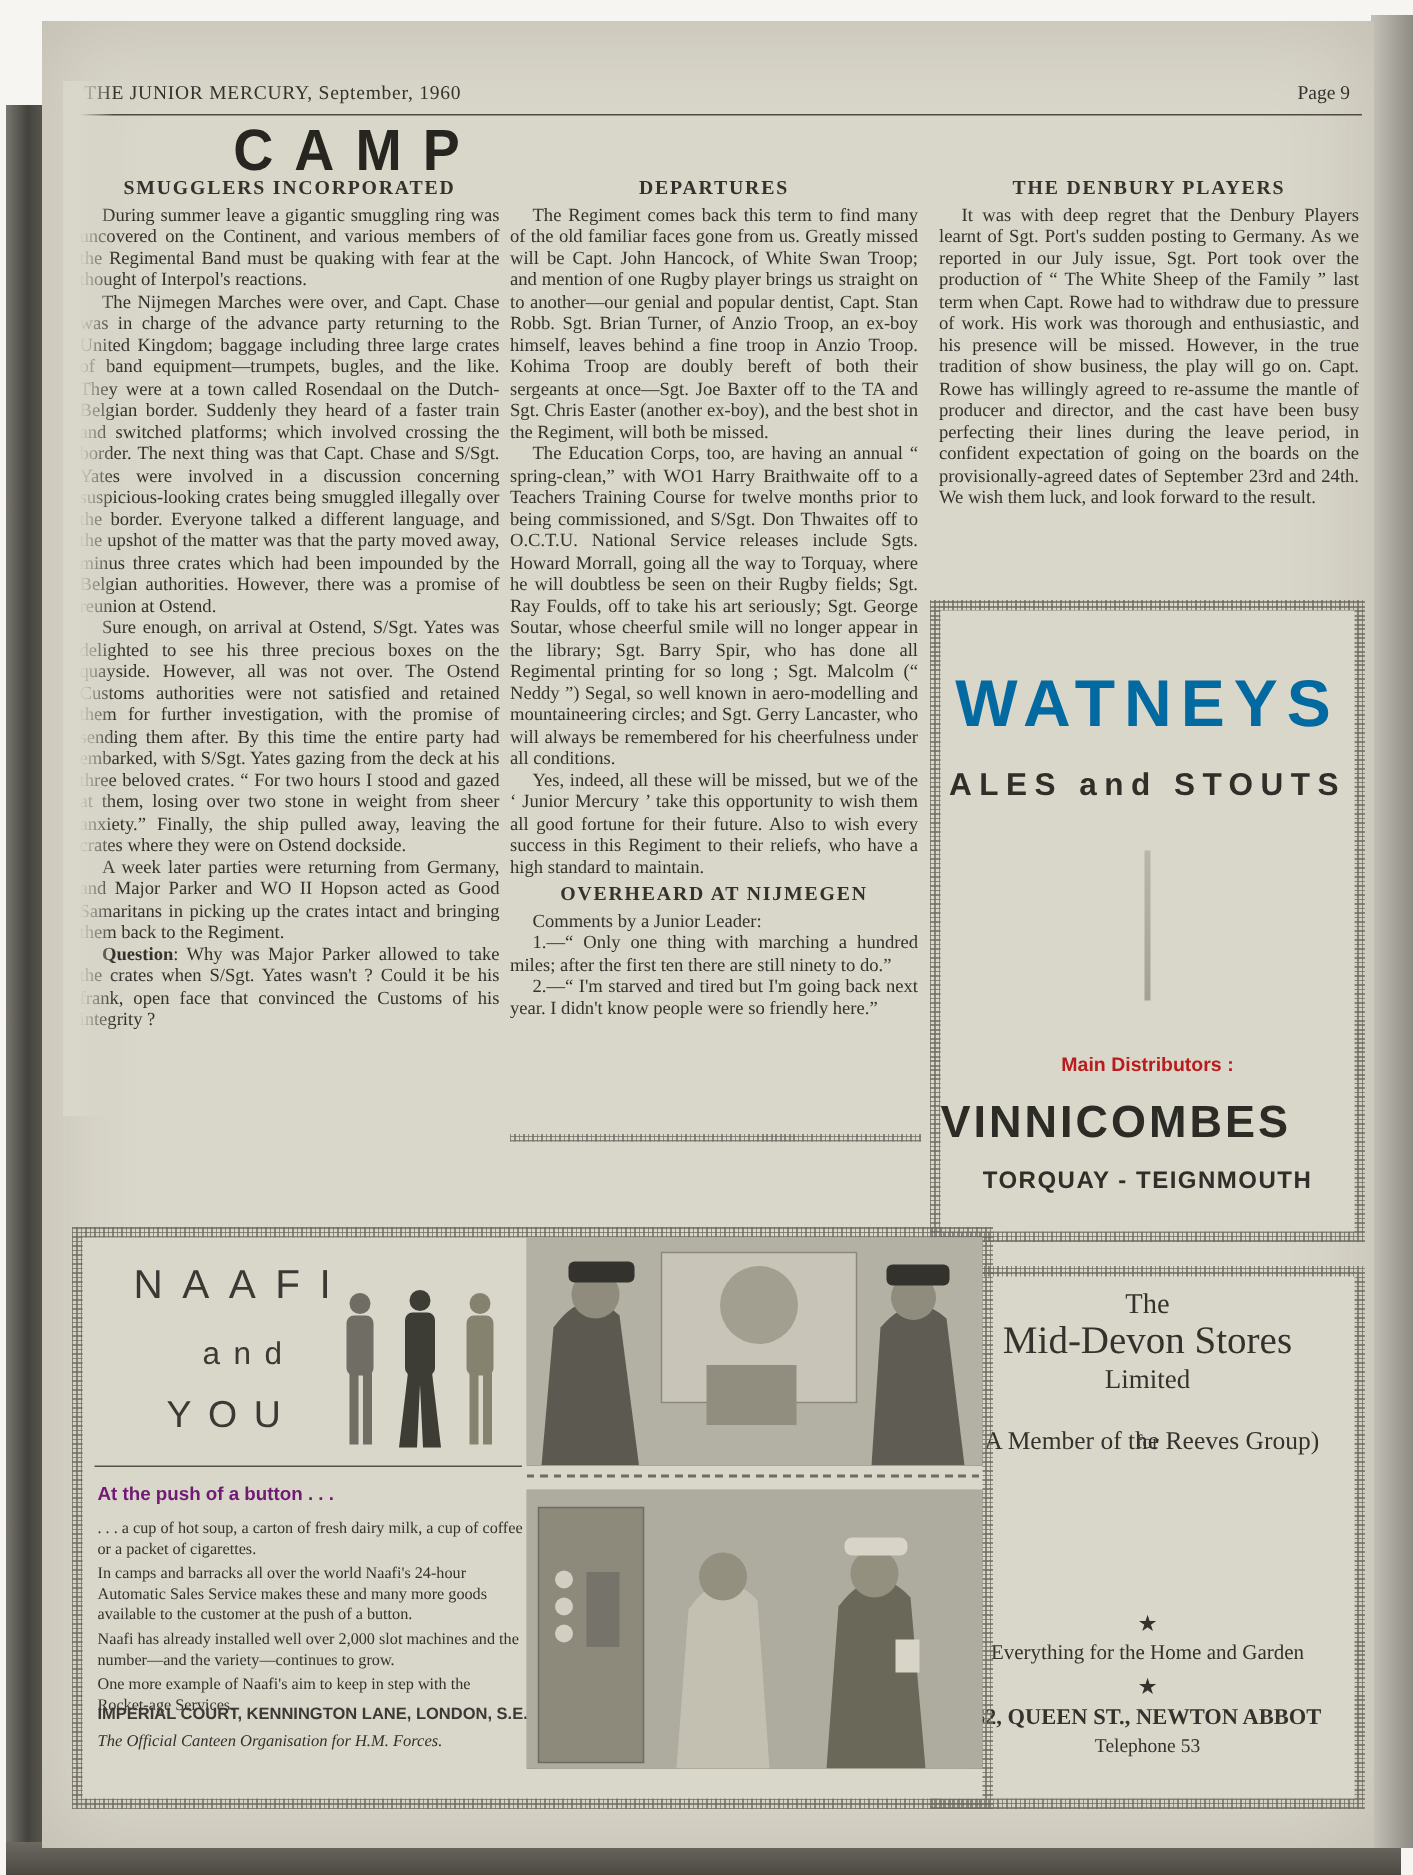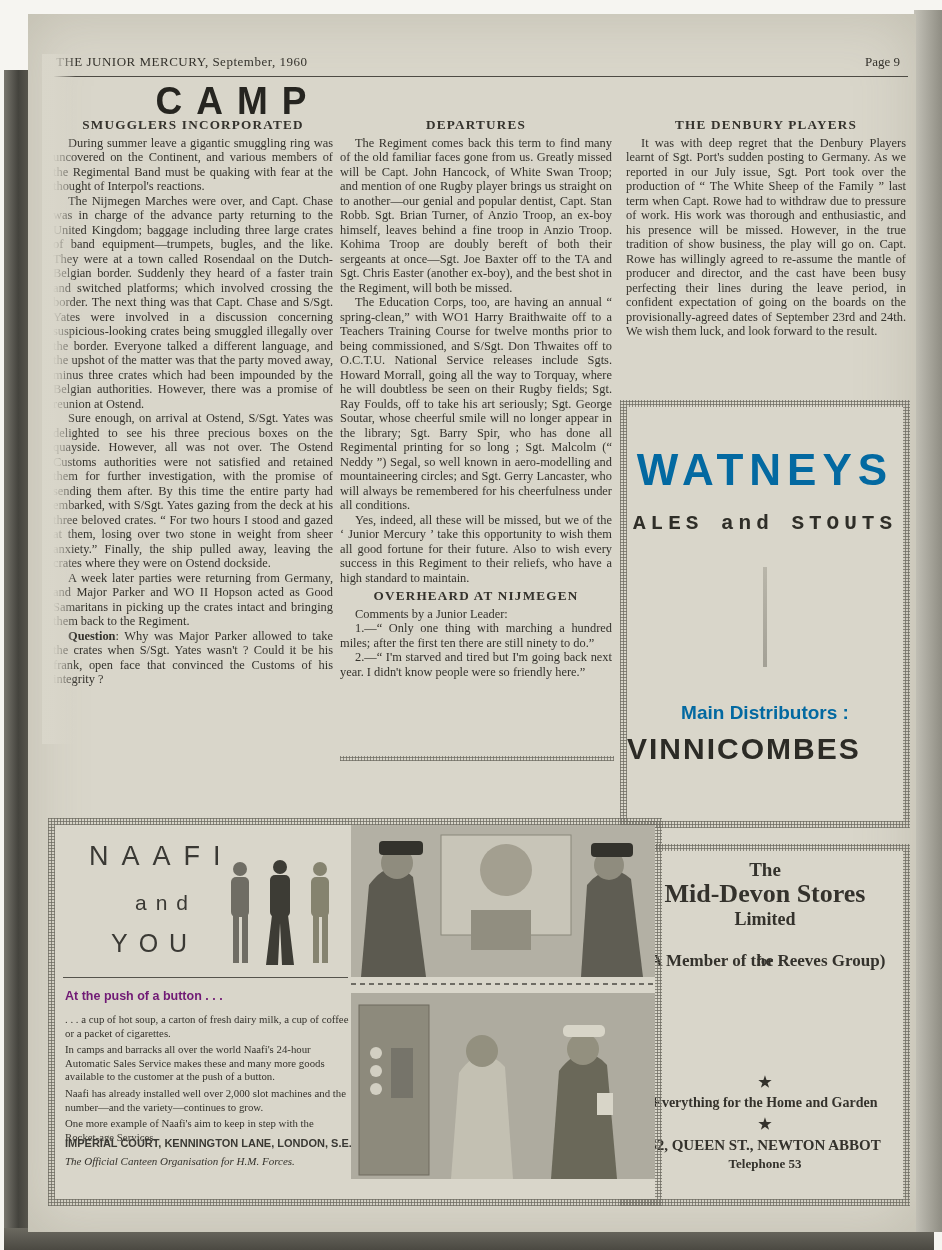--- a/index.html
+++ b/index.html
@@ -54,31 +54,31 @@
   
   .frame{position:absolute;
     background:
       repeating-linear-gradient(0deg,rgba(108,106,96,.75) 0 1px,transparent 1px 3px),
       repeating-linear-gradient(90deg,rgba(108,106,96,.75) 0 1px,transparent 1px 3px);}
   .frame-inner{position:absolute;inset:7px;background:var(--paper);}
   
   .watneys-brand{position:absolute;left:0;right:0;top:38px;text-align:center;
     font-family:"Liberation Sans",sans-serif;font-weight:bold;font-size:44px;letter-spacing:6px;color:#0369a1;}
   .watneys-products{position:absolute;left:0;right:0;top:105px;text-align:center;
-    font-family:Liberation Mono, monospace;font-weight:bold;font-size:21px;letter-spacing:5px;color:#2f2e28;}
+    font-family:Liberation Sans, sans-serif;font-weight:bold;font-size:21px;letter-spacing:5px;color:#2f2e28;}
   .watneys-divider{position:absolute;left:50%;top:160px;width:4px;height:100px;margin-left:-2px;
     background:linear-gradient(to bottom,#b9b6aa,#a3a095);}
   .watneys-distlabel{position:absolute;left:0;right:0;top:295px;text-align:center;
-    font-family:"Liberation Sans",sans-serif;font-weight:bold;font-size:19px;color:#0369a1;}
+    font-family:"Liberation Sans",sans-serif;font-weight:bold;font-size:13px;color:#b91c1c;}
   .watneys-dist{position:absolute;left:0;right:0;top:325px;text-align:left;
     font-family:"Liberation Sans",sans-serif;font-weight:bold;font-size:30px;letter-spacing:2px;color:#2c2b26;}
   .watneys-loc{position:absolute;left:0;right:0;top:372px;text-align:center;
     font-family:"Liberation Sans",sans-serif;font-weight:bold;font-size:16px;letter-spacing:1px;color:#2f2e28;}
   
-  .md{position:absolute;left:0;right:0;text-align:center;font-weight:bold;}
+  .md{position:absolute;left:0;right:0;text-align:center;}
   .md-the{top:8px;font-size:19px;}
   .md-name{top:28px;font-size:26px;}
   .md-limited{top:58px;font-size:18px;}
   .md-member{top:82px;font-size:17px;margin-top:18px;}
   .md-for{top:102px;font-size:13px;}
   .md-items{position:absolute;left:110px;top:122px;font-size:14px;line-height:19px;text-align:left;letter-spacing:.5px;}
   .md-star{font-size:15px;}
   .md-star1{top:222px;}
   .md-slogan{top:244px;font-size:14px;}
   .md-star2{top:264px;}
@@ -147,20 +147,21 @@
     <p>It was with deep regret that the Denbury Players learnt of Sgt. Port's sudden posting to Germany.  As we reported in our July issue, Sgt. Port took over the production of “ The White Sheep of the Family ” last term when Capt. Rowe had to withdraw due to pressure of work.  His work was thorough and enthusiastic, and his presence will be missed.  However, in the true tradition of show business, the play will go on. Capt. Rowe has willingly agreed to re-assume the mantle of producer and director, and the cast have been busy perfecting their lines during the leave period, in confident expectation of going on the boards on the provisionally-agreed dates of September 23rd and 24th.  We wish them luck, and look forward to the result.</p>
   </div>
 
   <div class="frame" style="left:592px;top:386px;width:290px;height:428px;">
     <div class="frame-inner">
       <div class="watneys-brand">WATNEYS</div>
       <div class="watneys-products">ALES and STOUTS</div>
       <div class="watneys-divider"></div>
       <div class="watneys-distlabel">Main Distributors :</div>
       <div class="watneys-dist">VINNICOMBES</div>
+      <div class="watneys-loc">TORQUAY - TEIGNMOUTH</div>
     </div>
   </div>
 
   <div class="frame" style="left:592px;top:830px;width:290px;height:362px;">
     <div class="frame-inner">
       <div class="md md-the">The</div>
       <div class="md md-name">Mid-Devon Stores</div>
       <div class="md md-limited">Limited</div>
       <div class="md md-member">(A  Member  of  the  Reeves  Group)</div>
       <div class="md md-for">for</div>

